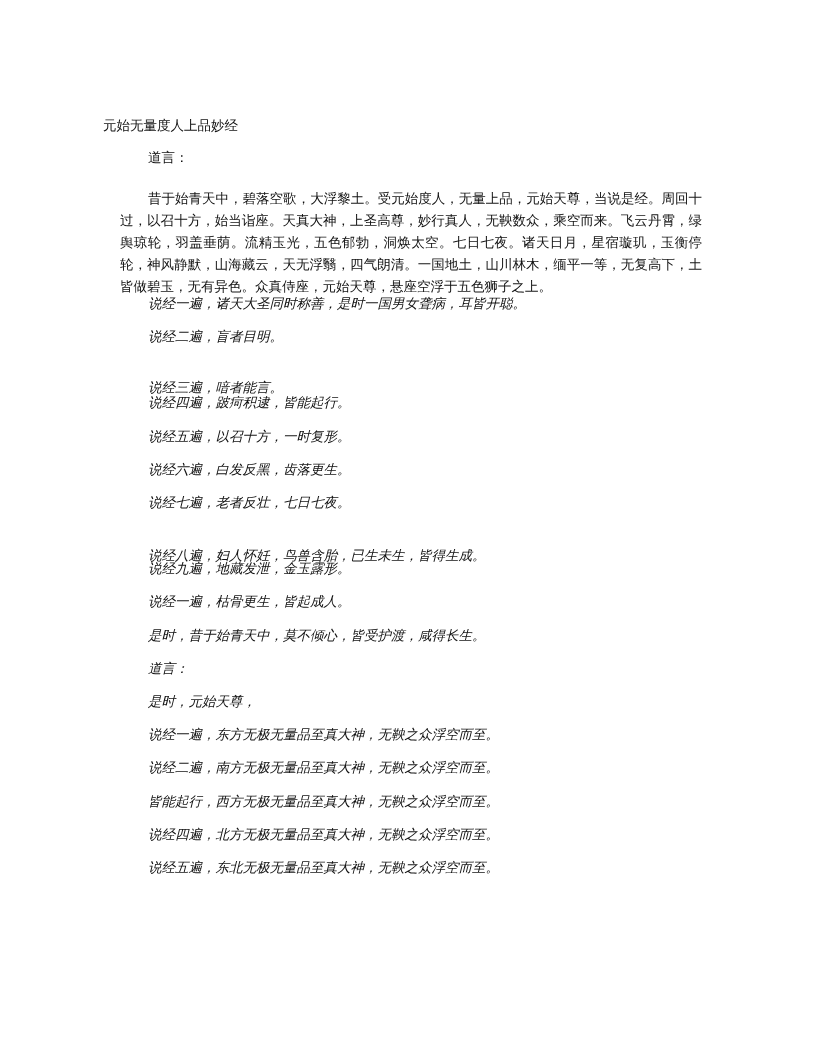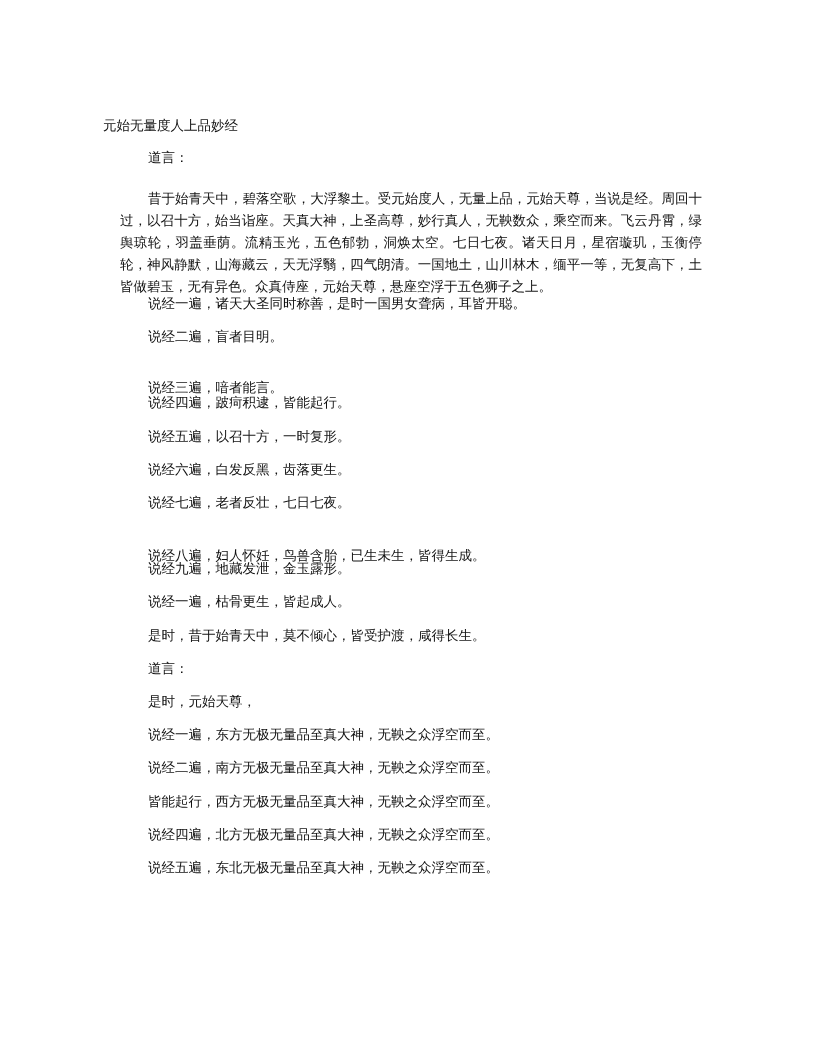--- a/index.html
+++ b/index.html
@@ -5,21 +5,21 @@
   html, body { margin: 0; padding: 0; background: #ffffff; }
   body {
     width: 816px; height: 1056px; position: relative; overflow: hidden;
     font-family: "DejaVu Serif", "Liberation Serif", serif;
     color: #111111; font-size: 13.5px;
   }
   .line { position: absolute; white-space: nowrap; line-height: 18px; }
   .title { left: 103px; top: 116px; }
   .intro { left: 148px; top: 148px; }
   .para { position: absolute; left: 120px; top: 187px; width: 582px; line-height: 22px; text-indent: 28px; text-align: justify; }
-  .item { left: 148px; }
+  .item { left: 148px; font-style: italic; }
 </style>
 </head>
 <body>
 
 <div>
   <div class="line title">元始无量度人上品妙经</div>
   <div class="line intro">道言：</div>
   <div class="para">昔于始青天中，碧落空歌，大浮黎土。受元始度人，无量上品，元始天尊，当说是经。周回十过，以召十方，始当诣座。天真大神，上圣高尊，妙行真人，无鞅数众，乘空而来。飞云丹霄，绿舆琼轮，羽盖垂荫。流精玉光，五色郁勃，洞焕太空。七日七夜。诸天日月，星宿璇玑，玉衡停轮，神风静默，山海藏云，天无浮翳，四气朗清。一国地土，山川林木，缅平一等，无复高下，土皆做碧玉，无有异色。众真侍座，元始天尊，悬座空浮于五色狮子之上。</div>
 
   <div class="line item" style="top:294px">说经一遍，诸天大圣同时称善，是时一国男女聋病，耳皆开聪。</div>

